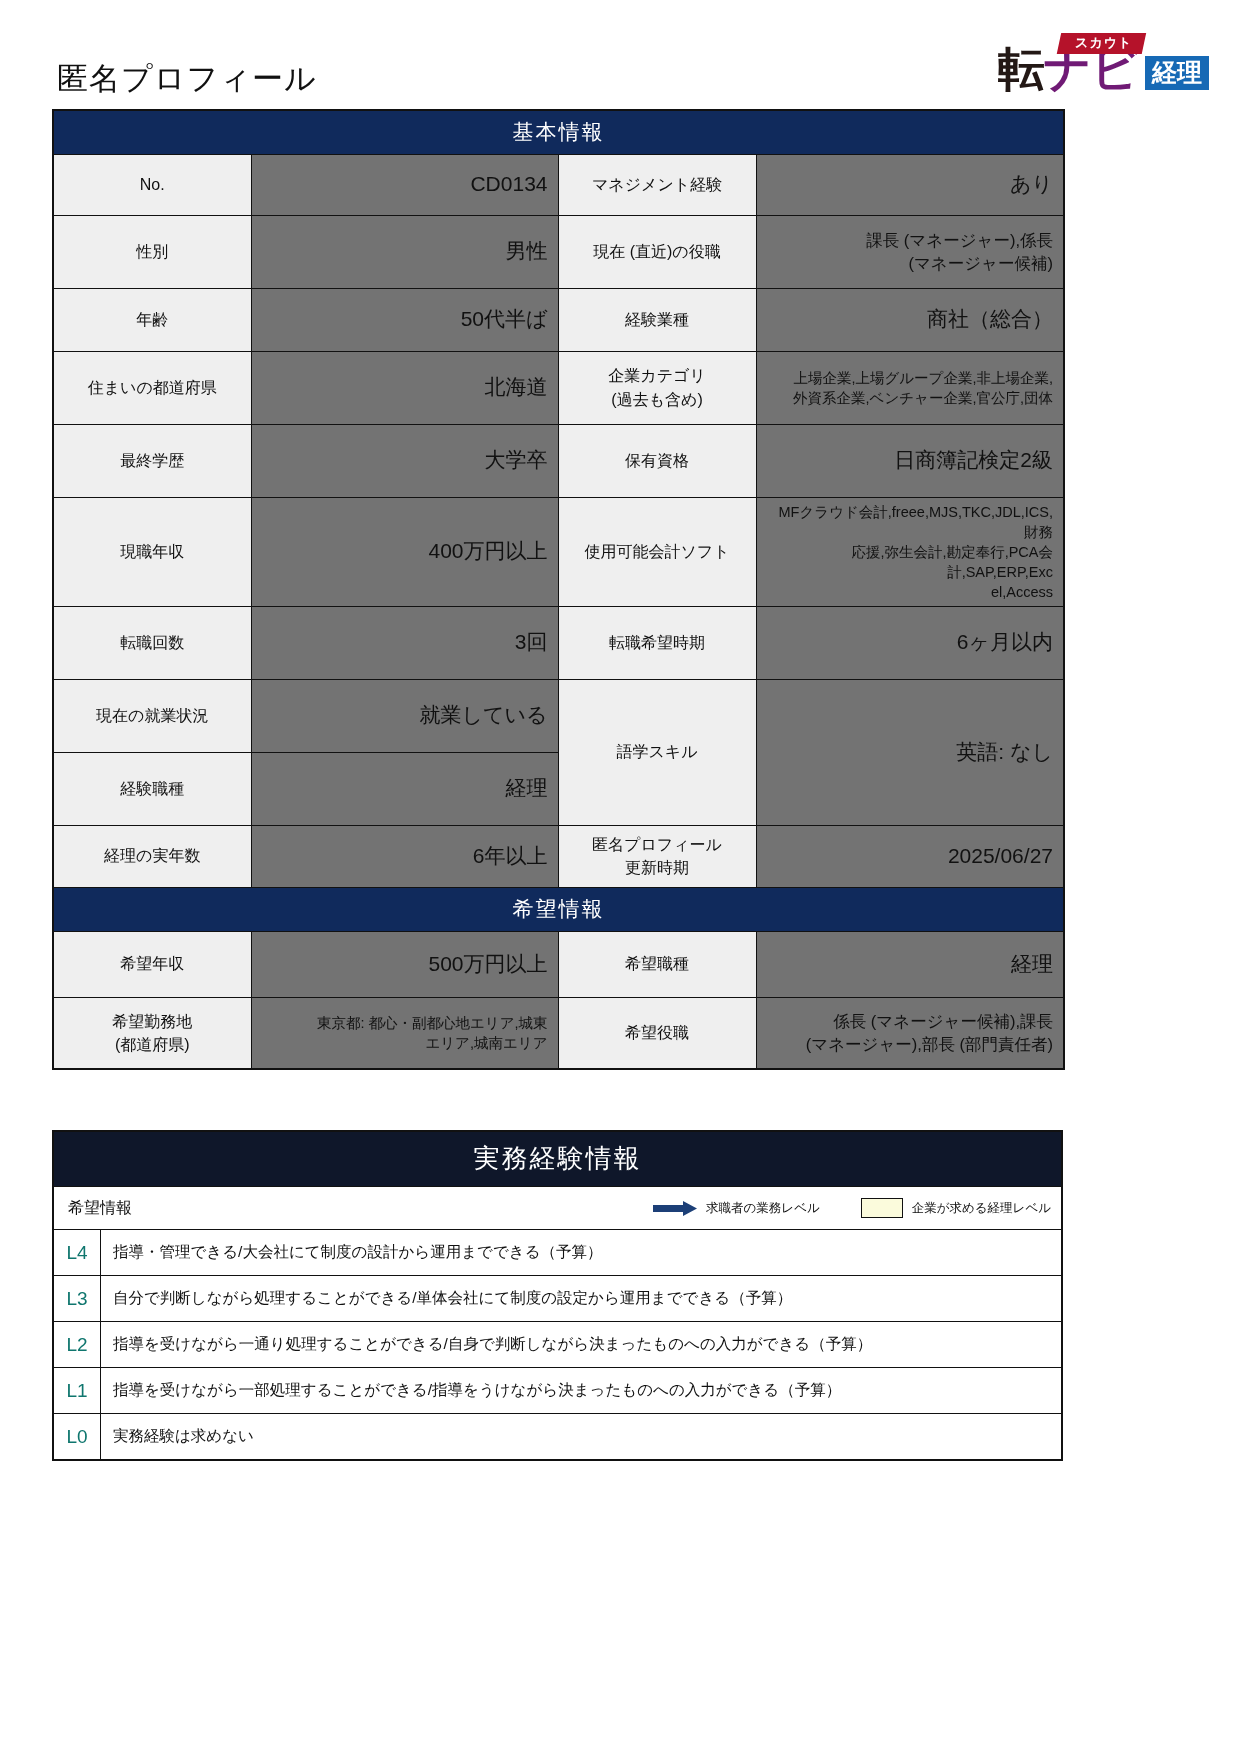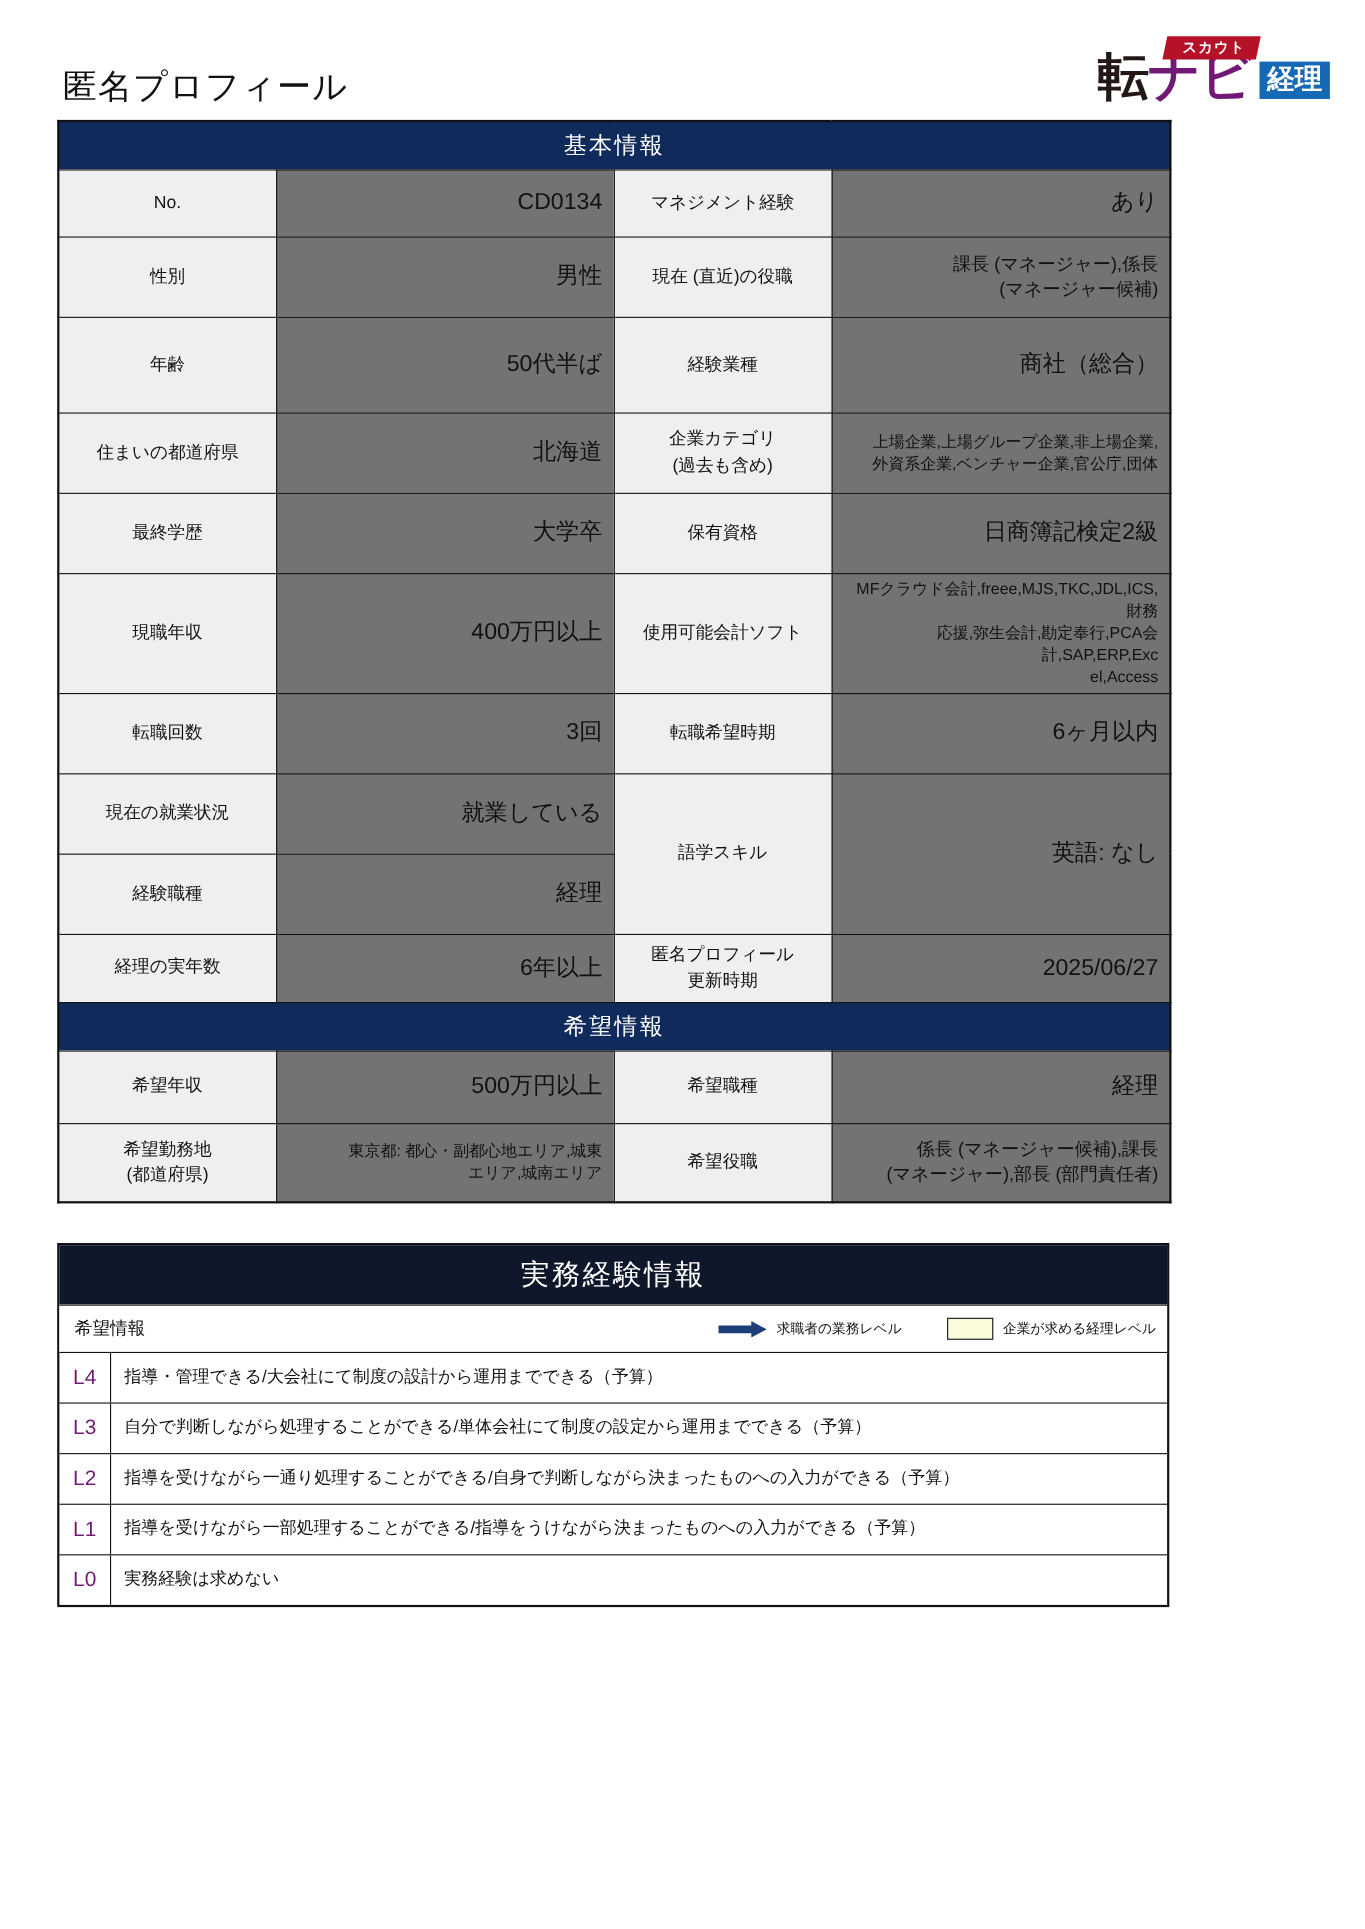--- a/index.html
+++ b/index.html
@@ -192,21 +192,21 @@
   }
   .lvl-row:first-of-type { border-top: none; }
   .lvl-code {
     width: 46px;
     flex: 0 0 46px;
     border-right: 1px solid #111;
     display: flex;
     align-items: center;
     justify-content: center;
     font-size: 19px;
-    color: #701a75;
+    color: #0f766e;
   }
   .lvl-desc {
     flex: 1 1 auto;
     display: flex;
     align-items: center;
     padding: 6px 10px 6px 12px;
     font-size: 15.5px;
     color: #111;
     line-height: 1.35;
   }
@@ -244,21 +244,21 @@
           <td class="val">CD0134</td>
           <td class="lbl">マネジメント経験</td>
           <td class="val">あり</td>
         </tr>
         <tr style="height: 73px;">
           <td class="lbl">性別</td>
           <td class="val">男性</td>
           <td class="lbl">現在 (直近)の役職</td>
           <td class="val mid">課長 (マネージャー),係長<br>(マネージャー候補)</td>
         </tr>
-        <tr style="height: 87px;">
+        <tr style="height: 63px;">
           <td class="lbl">年齢</td>
           <td class="val">50代半ば</td>
           <td class="lbl">経験業種</td>
           <td class="val">商社（総合）</td>
         </tr>
         <tr style="height: 73px;">
           <td class="lbl">住まいの都道府県</td>
           <td class="val">北海道</td>
           <td class="lbl">企業カテゴリ<br>(過去も含め)</td>
           <td class="val small">上場企業,上場グループ企業,非上場企業,<br>外資系企業,ベンチャー企業,官公庁,団体</td>

